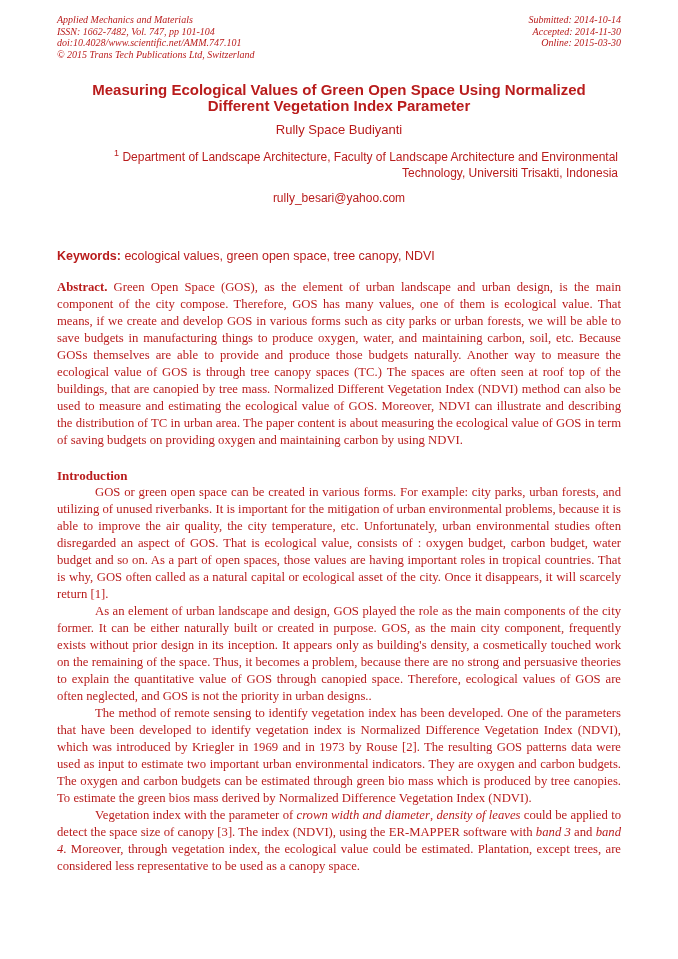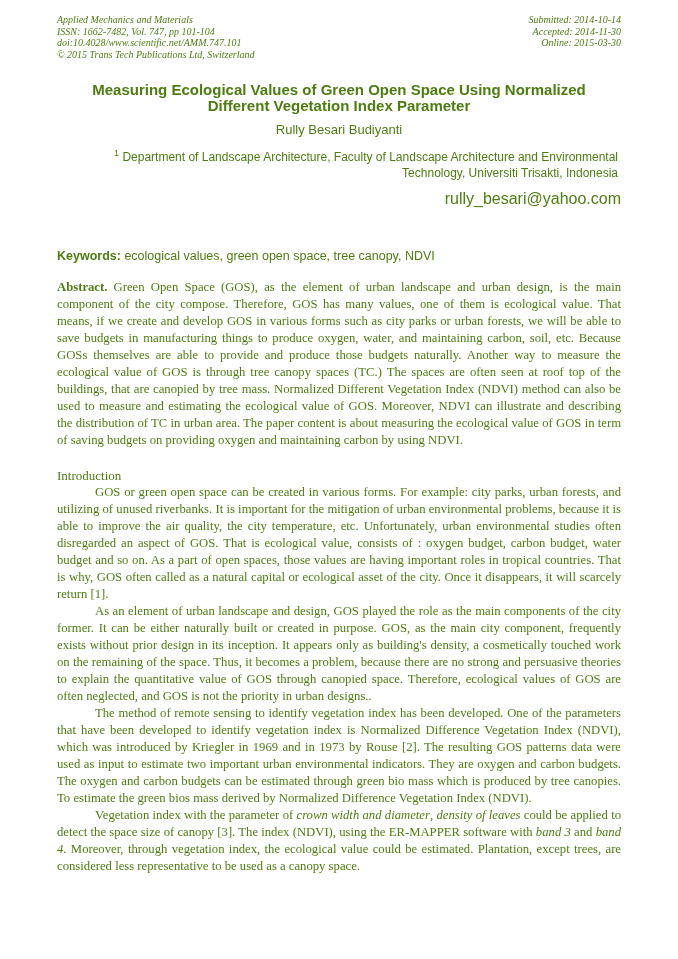--- a/index.html
+++ b/index.html
@@ -5,21 +5,21 @@
   * { margin: 0; padding: 0; box-sizing: border-box; }
   html, body { background: #e8e8e8; }
   body {
     width: 678px;
     font-family: "Liberation Serif", serif;
   }
   .page {
     width: 678px;
     height: 959px;
     background: #ffffff;
-    color: #4d7c0f;
+    color: #b91c1c;
     padding: 14px 57px 16px 57px;
     overflow: hidden;
   }
   .header {
     display: flex;
     justify-content: space-between;
     font-style: italic;
     font-size: 10px;
     line-height: 11.5px;
   }
@@ -44,42 +44,42 @@
     font-family: "Liberation Sans", sans-serif;
     font-size: 12px;
     text-align: right;
     line-height: 16px;
     max-width: 558px;
     margin: 7px auto 0 auto;
   }
   .affiliation sup { font-size: 9px; vertical-align: super; }
   .email {
     font-family: "Liberation Sans", sans-serif;
-    font-size: 16px;
-    text-align: right;
+    font-size: 12px;
+    text-align: center;
     margin-top: 10px;
     line-height: 15px;
   }
   .keywords {
     font-family: "Liberation Sans", sans-serif;
     font-size: 12.5px;
     margin-top: 42px;
     line-height: 16px;
   }
   .keywords .label { font-weight: bold; }
   .abstract {
     font-size: 12.7px;
     line-height: 17px;
     text-align: justify;
     margin-top: 15px;
   }
   .abstract .label { font-weight: bold; }
   .section-heading {
     font-size: 13px;
-    font-weight: normal;
+    font-weight: bold;
     line-height: 17px;
     margin-top: 18px;
   }
   .para {
     font-size: 12.7px;
     line-height: 17px;
     text-align: justify;
     text-indent: 38px;
   }
   .para i { font-style: italic; }
@@ -98,21 +98,21 @@
     </div>
     <div class="header-right">
       <div>Submitted: 2014-10-14</div>
       <div>Accepted: 2014-11-30</div>
       <div>Online: 2015-03-30</div>
     </div>
   </header>
 
   <h1 class="title">Measuring Ecological Values of Green Open Space Using Normalized Different Vegetation Index Parameter</h1>
 
-  <div class="author">Rully Besari Budiyanti</div>
+  <div class="author">Rully Space Budiyanti</div>
 
   <div class="affiliation"><sup>1</sup><span> Department of Landscape Architecture, Faculty of Landscape Architecture and Environmental Technology, Universiti Trisakti, Indonesia</span></div>
 
   <div class="email">rully_besari@yahoo.com</div>
 
   <p class="keywords"><span class="label">Keywords:</span><span> ecological values, green open space, tree canopy, NDVI</span></p>
 
   <p class="abstract"><span class="label">Abstract.</span><span> Green Open Space (GOS), as the element of urban landscape and urban design, is the main component of the city compose. Therefore, GOS has many values, one of them is ecological value. That means, if we create and develop GOS in various forms such as city parks or urban forests, we will be able to save budgets in manufacturing things to produce oxygen, water, and maintaining carbon, soil, etc. Because GOSs themselves are able to provide and produce those budgets naturally. Another way to measure the ecological value of GOS is through tree canopy spaces (TC.) The spaces are often seen at roof top of the buildings, that are canopied by tree mass. Normalized Different Vegetation Index (NDVI) method can also be used to measure and estimating the ecological value of GOS. Moreover, NDVI can illustrate and describing the distribution of TC in urban area. The paper content is about measuring the ecological value of GOS in term of saving budgets on providing oxygen and maintaining carbon by using NDVI.</span></p>
 
   <h2 class="section-heading">Introduction</h2>

